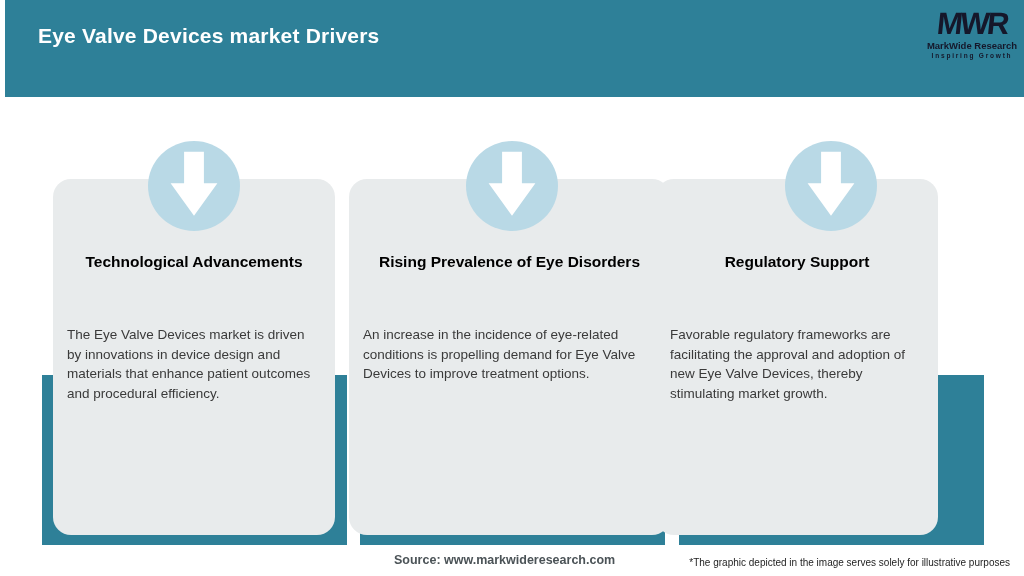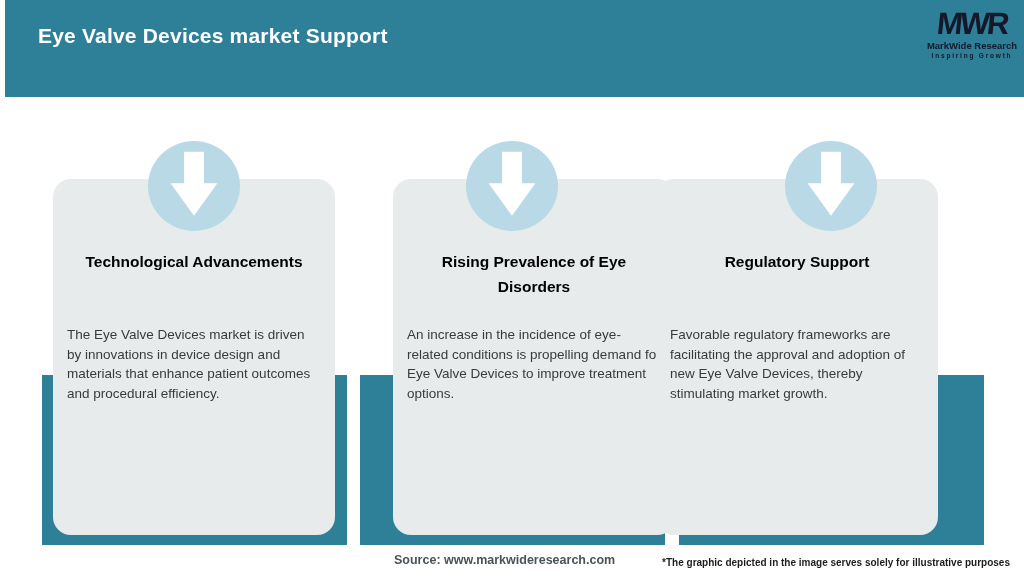--- a/index.html
+++ b/index.html
@@ -74,21 +74,21 @@
 
   .card {
     position: absolute;
     top: 179px;
     width: 282px; height: 356px;
     background: #E8EBEC;
     border-radius: 18px;
     z-index: 2;
   }
   .card-1 { left: 53px; }
-  .card-2 { left: 393px; }
+  .card-2 { left: 349px; padding-left: 39px; }
   .card-3 { left: 656px; }
 
   .card-title {
     position: absolute;
     top: 70px; left: 14px; right: 14px;
     text-align: center;
     color: #000000;
     font-size: 15.5px;
     font-weight: bold;
     line-height: 25px;
@@ -124,30 +124,30 @@
     left: 394px; top: 553px;
     color: #4B5357;
     font-size: 12.5px;
     font-weight: bold;
   }
   .disclaimer-text {
     position: absolute;
     right: 14px; top: 557px;
     color: #1D1D1D;
     font-size: 10px;
-    font-weight: 700;
+    font-weight: 400;
   }
 </style>
 </head>
 <body>
 
 <div id="stage">
 
   <div class="header">
-    <div class="header-title">Eye Valve Devices market Support</div>
+    <div class="header-title">Eye Valve Devices market Drivers</div>
 
     <div class="logo">
       <div class="logo-monogram">MWR</div>
       <div class="logo-name">MarkWide Research</div>
       <div class="logo-tagline">Inspiring Growth</div>
     </div>
   </div>
 
   <div class="card-frame frame-1"></div>
   <div class="card-frame frame-2"></div>

